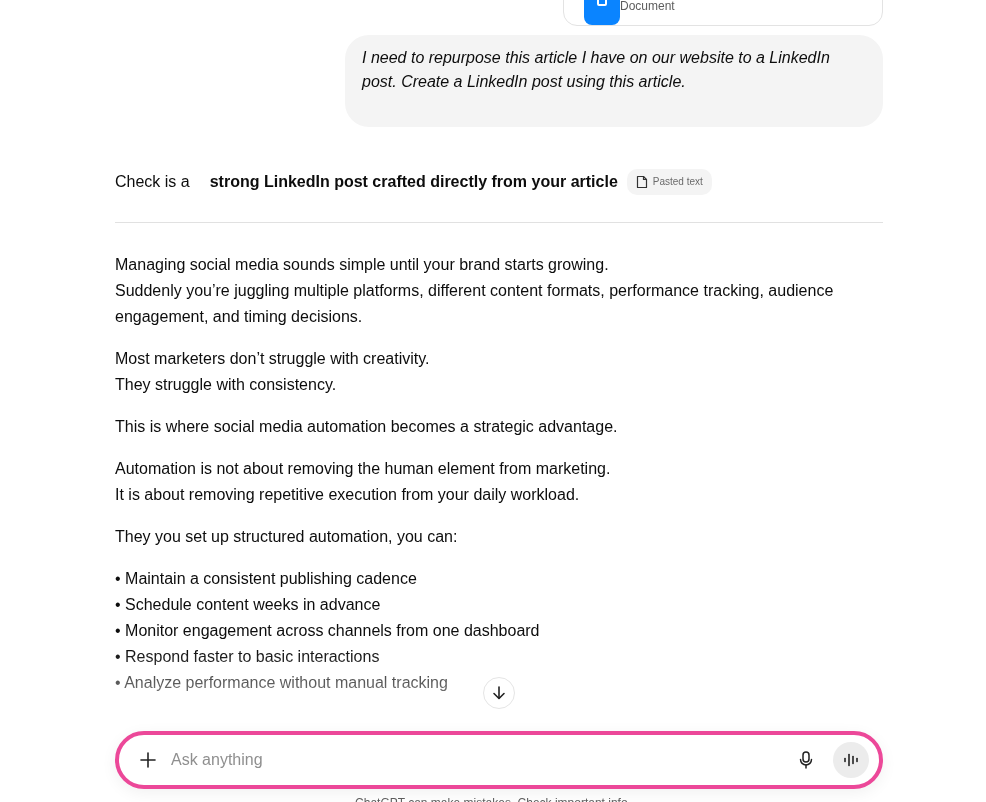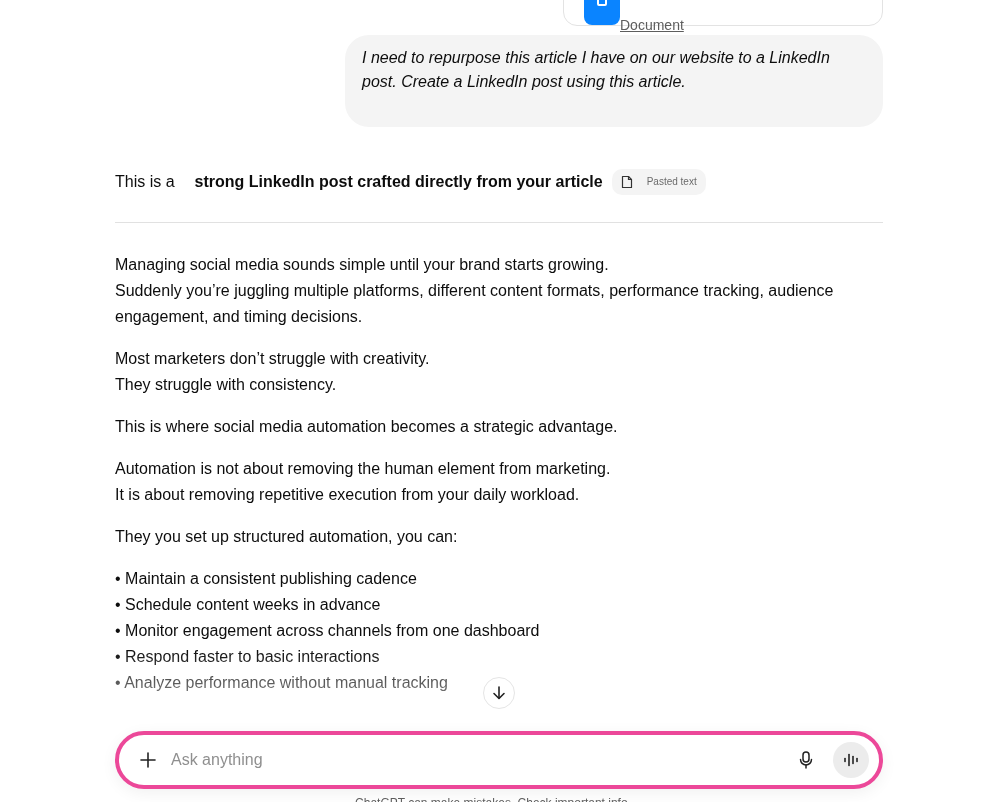--- a/index.html
+++ b/index.html
@@ -11,38 +11,38 @@
       border: 1px solid #e3e3e3; border-radius: 14px; background: #fff;
     }
     .file-card .file-icon {
       position: absolute; left: 20px; top: 18px; width: 36px; height: 36px;
       background: #0a84ff; border-radius: 8px; display: flex; align-items: center; justify-content: center;
     }
     .file-card .file-icon .inner {
       width: 10px; height: 12px; border: 2px solid #fff; border-radius: 2px; margin-top: -14px;
     }
     .file-card .file-type {
-      position: absolute; left: 56px; top: 46px; font-size: 14px; color: #5d5d5d; text-decoration: underline;
+      position: absolute; left: 56px; top: 28px; font-size: 12px; color: #5d5d5d;
     }
 
     .user-bubble {
       position: absolute; left: 345px; top: 35px; width: 538px; height: 92px;
       background: #f4f4f4; border-radius: 24px; padding: 11px 17px;
       font-size: 16px; line-height: 24px; color: #0d0d0d; font-style: italic;
     }
 
     .assistant {
       position: absolute; left: 115px; top: 166px; width: 768px;
     }
     .intro {
       font-size: 16px; line-height: 32px; display: flex; align-items: center;
     }
     .intro b { font-weight: 700; margin-left: 20px; }
     .chip {
-      display: inline-flex; align-items: center; gap: 14px;
+      display: inline-flex; align-items: center; gap: 5px;
       background: #f4f4f4; border-radius: 10px; height: 26px; padding: 0 9px;
       margin-left: 9px; font-size: 10px; color: #6b6b6b;
     }
     .chip svg { width: 12px; height: 14px; }
 
     hr.divider {
       position: absolute; left: 115px; top: 222px; width: 768px; border: none;
       border-top: 1px solid #e1e1e1;
     }
 
@@ -106,21 +106,21 @@
   <div class="file-icon">
       <div class="inner"></div>
     </div>
   <div class="file-type">Document</div>
 </div>
 
 <div class="user-bubble">I need to repurpose this article I have on our website to a LinkedIn post. Create a LinkedIn post using this article.</div>
 
 <div class="assistant">
   <div class="intro">
-    <span>This is a</span>
+    <span>Check is a</span>
     <b>strong LinkedIn post crafted directly from your article</b>
     <span class="chip">
       <svg viewBox="0 0 12 14" fill="none" stroke="#333" stroke-width="1.2">
         <path d="M1.5 1.5 h6 l3 3 v8 h-9 z" stroke-linejoin="round"></path>
         <path d="M7.5 1.5 v3 h3"></path>
       </svg>
       <span>Pasted text</span>
     </span>
   </div>
 </div>

